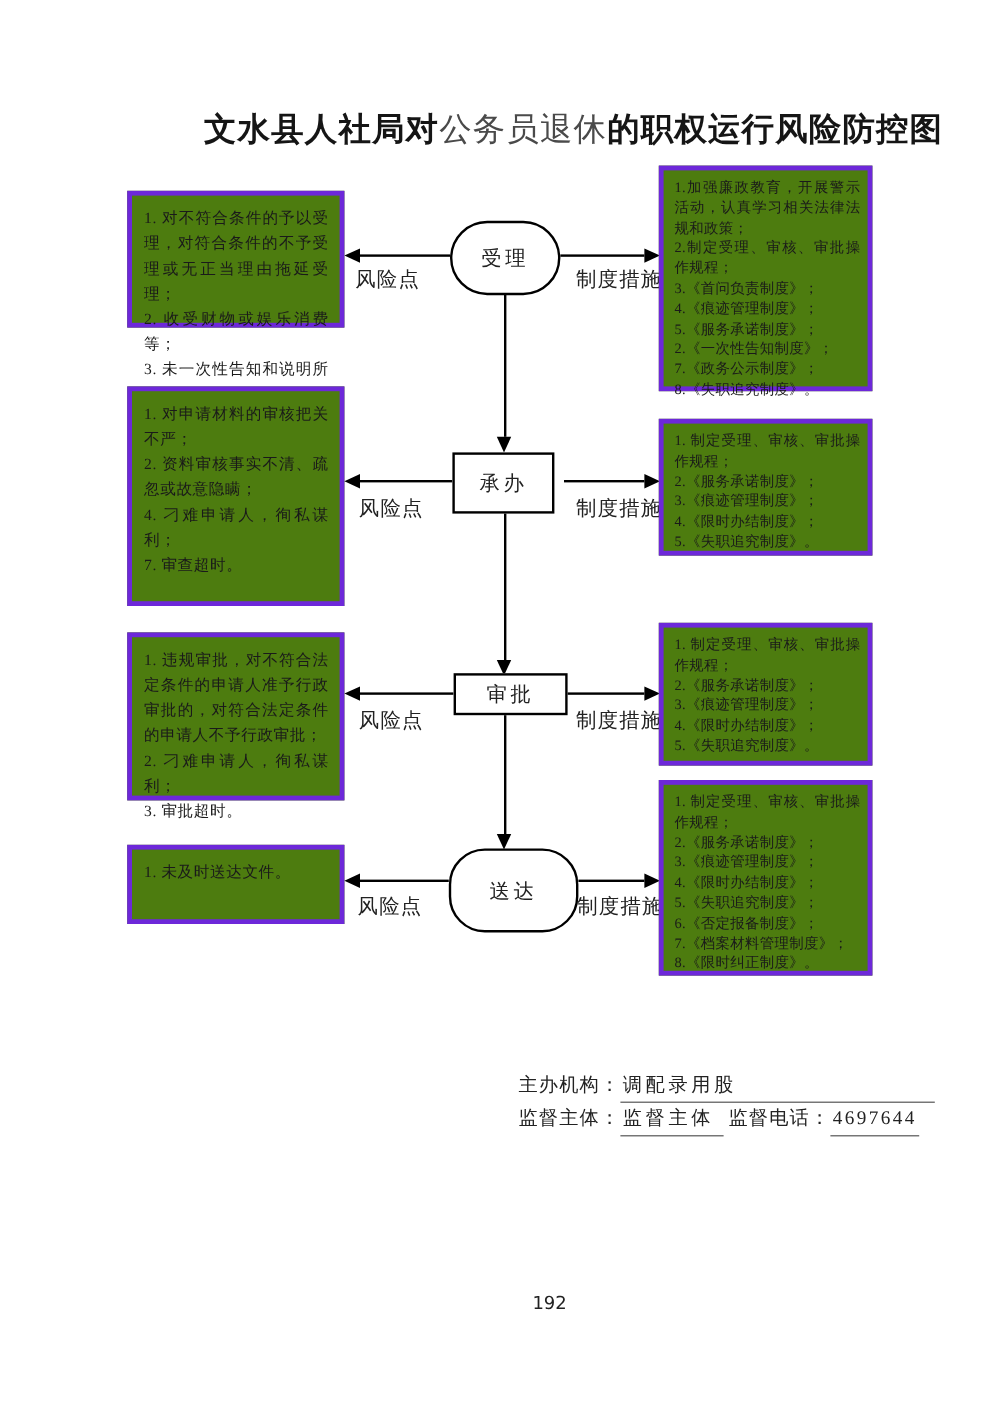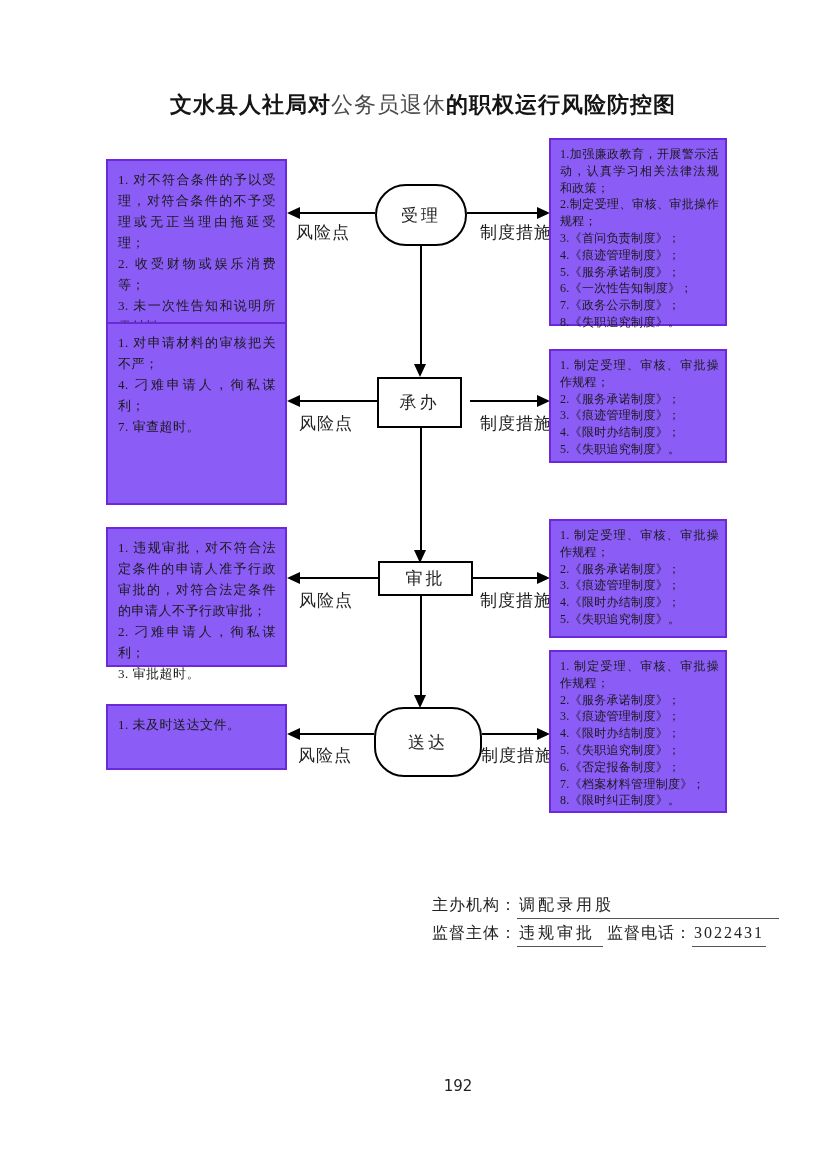--- a/index.html
+++ b/index.html
@@ -2,27 +2,27 @@
 <html><head>
 <meta charset="utf-8">
 <style>
   * { margin:0; padding:0; box-sizing:border-box; }
   html,body { width:827px; height:1169px; background:#ffffff; overflow:hidden; }
   body { position:relative; font-family:"Liberation Serif", serif; color:#1a1a1a; }
 
   .page-title {
     position:absolute; left:170px; top:90px; width:580px;
     font-family:"DejaVu Sans", sans-serif;
-    font-size:22px; letter-spacing:1px; white-space:nowrap;
+    font-size:27px; letter-spacing:1px; white-space:nowrap;
   }
   .page-title .seg-bold { font-weight:700; color:#151515; }
   .page-title .seg-light { font-weight:400; color:#4a4a4a; }
 
   .box {
-    position:absolute; border:2px solid #6d28d9; background:#8b5cf6;
+    position:absolute; border:4px solid #6d28d9; background:#4d7c0f;
   }
   .risk-box {
     left:106px; width:181px; padding:8px 9px 6px 10px;
     font-size:13px; line-height:21px; text-align:justify; letter-spacing:0.5px;
   }
   .measures-box {
     left:549px; width:178px; padding:6px 6px 4px 9px;
     font-size:12px; line-height:16.8px; letter-spacing:0.3px;
   }
   .box .box-line { text-align:justify; }
@@ -37,21 +37,21 @@
   .hl { position:absolute; height:2px; background:#000; }
   .vl { position:absolute; width:2px; background:#000; }
   .ah { position:absolute; width:0; height:0; }
   .ah-left  { border-top:6px solid transparent; border-bottom:6px solid transparent; border-right:13px solid #000; }
   .ah-right { border-top:6px solid transparent; border-bottom:6px solid transparent; border-left:13px solid #000; }
   .ah-down  { border-left:6px solid transparent; border-right:6px solid transparent; border-top:13px solid #000; }
 
   .edge-label { position:absolute; font-size:17px; letter-spacing:1px; color:#222; white-space:nowrap; }
 
   
-  .r1-lbox { top:159px; height:167px; }
+  .r1-lbox { top:159px; height:114px; }
   .r1-rbox { top:138px; height:188px; }
   .r1-node { left:375px; top:184px; width:92px; height:62px; }
   
   .r2-lbox { top:322px; height:183px; }
   .r2-rbox { top:349px; height:114px; }
   .r2-node { left:377px; top:377px; width:85px; height:51px; }
   
   .r3-lbox { top:527px; height:140px; }
   .r3-rbox { top:519px; height:119px; }
   .r3-node { left:378px; top:561px; width:95px; height:35px; }
@@ -93,29 +93,30 @@
 <div class="hl" style="left:467px; top:212px; width:70px;"></div>
 <div class="ah ah-right" style="left:537px; top:207px;"></div>
 <div class="edge-label" style="left:296px; top:221px;">风险点</div>
 <div class="edge-label" style="left:480px; top:221px;">制度措施</div>
 <div class="box measures-box r1-rbox">
     <div class="box-line">1.加强廉政教育，开展警示活动，认真学习相关法律法规和政策；</div>
     <div class="box-line">2.制定受理、审核、审批操作规程；</div>
     <div class="box-line">3.《首问负责制度》；</div>
     <div class="box-line">4.《痕迹管理制度》；</div>
     <div class="box-line">5.《服务承诺制度》；</div>
-    <div class="box-line">6.《一次性告知制度》；</div>
+    <div class="box-line">2.《一次性告知制度》；</div>
     <div class="box-line">7.《政务公示制度》；</div>
     <div class="box-line">8.《失职追究制度》。</div>
   </div>
 <div class="vl" style="left:420px; top:245px; height:119px;"></div>
 <div class="ah ah-down" style="left:414px; top:364px;"></div>
 
 <div class="box risk-box r2-lbox">
     <div class="box-line">1. 对申请材料的审核把关不严；</div>
+    <div class="box-line">2. 资料审核事实不清、疏忽或故意隐瞒；</div>
     <div class="box-line">4. 刁难申请人，徇私谋利；</div>
     <div class="box-line">7. 审查超时。</div>
   </div>
 <div class="ah ah-left" style="left:287px; top:395px;"></div>
 <div class="hl" style="left:299px; top:400px; width:78px;"></div>
 <div class="node r2-node">承办</div>
 <div class="hl" style="left:470px; top:400px; width:67px;"></div>
 <div class="ah ah-right" style="left:537px; top:395px;"></div>
 <div class="edge-label" style="left:299px; top:412px;">风险点</div>
 <div class="edge-label" style="left:480px; top:412px;">制度措施</div>
@@ -170,17 +171,17 @@
     <div class="box-line">6.《否定报备制度》；</div>
     <div class="box-line">7.《档案材料管理制度》；</div>
     <div class="box-line">8.《限时纠正制度》。</div>
   </div>
 
 <div class="footer">
   <div>
     <span>主办机构：</span><span class="uline u-host">调配录用股</span>
   </div>
   <div>
-    <span>监督主体：</span><span class="uline u-sup">违规审批</span><span class="gap"></span><span>监督电话：</span><span class="uline u-phone">3022431</span>
+    <span>监督主体：</span><span class="uline u-sup">监督主体</span><span class="gap"></span><span>监督电话：</span><span class="uline u-phone">4697644</span>
   </div>
 </div>
 
 <div class="page-number">192</div>
 
 </body></html>

